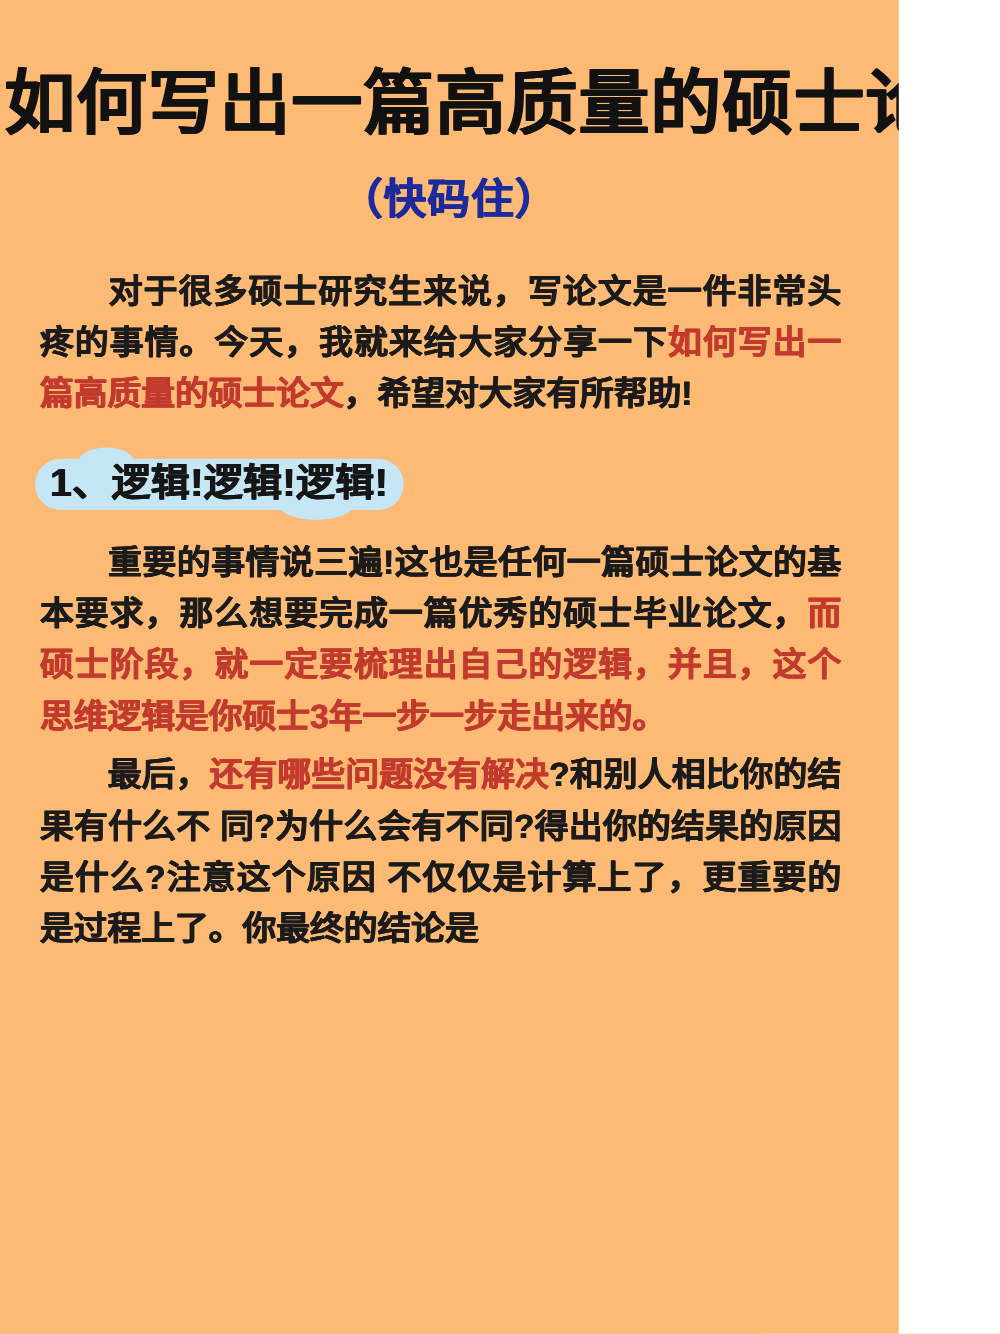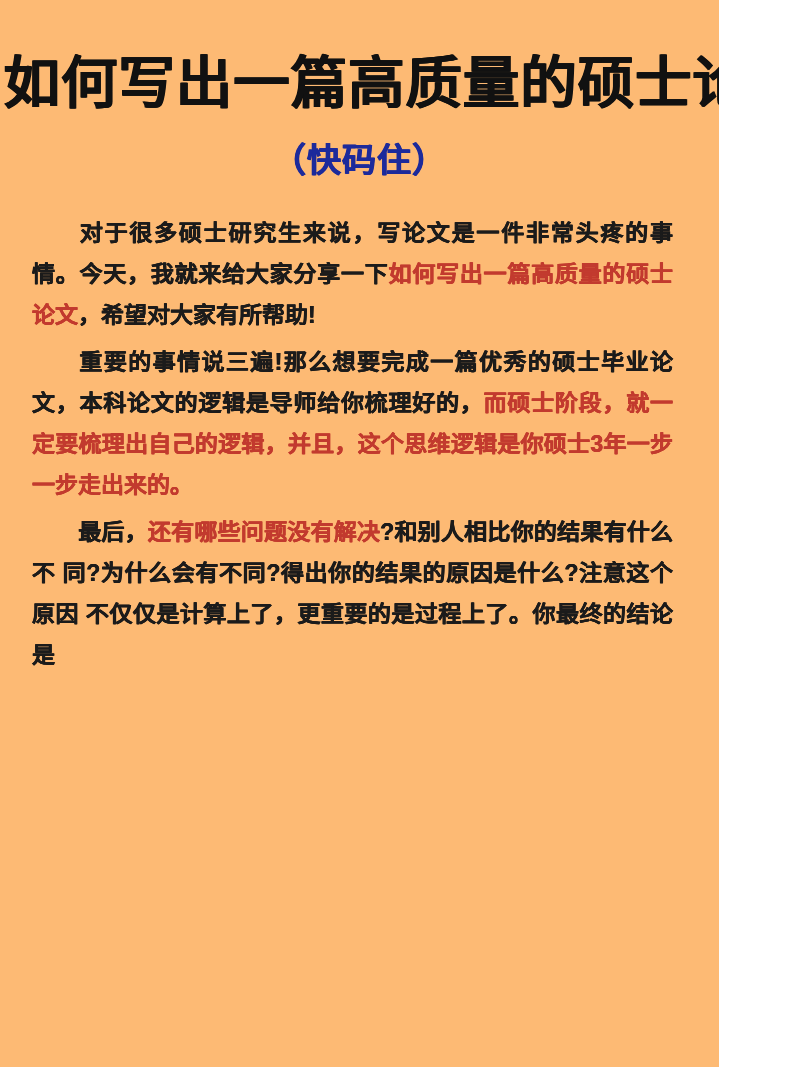--- a/index.html
+++ b/index.html
@@ -56,21 +56,21 @@
   }
 
   
   .body-wrap {
     margin-top: 34px;
     padding: 0 30px 0 32px;
   }
 
   p.para {
     margin: 0 16px 6px 0;
-    font-size: 23px;
+    font-size: 27px;
     line-height: 41px;
     font-weight: 700;
     color: #1b1b1b;
     text-align: justify;
     text-justify: inter-character;
     letter-spacing: 0px;
     text-shadow: 0.35px 0 0 #1b1b1b, -0.35px 0 0 #1b1b1b;
   }
 
   p.para .indent {
@@ -146,25 +146,31 @@
 
   <div class="body-wrap">
 
     <p class="para">
       <span class="indent"></span><span>对于很多硕士研究生来说，写论文是一件非常头疼的事情。今天，我就来给大家分享一下</span><span class="red">如何写出一篇高质量的硕士论文</span><span>，希望对大家有所帮助!</span>
     </p>
 
 
   </div>
 
+  <div class="heading-row">
+    <div class="section-heading">
+      <span class="hl-band"></span>
+      <span class="hl-text">1、逻辑!逻辑!逻辑!</span>
+    </div>
+  </div>
 
   <div class="body-wrap" style="margin-top:6px;">
 
     <p class="para">
-      <span class="indent"></span><span>重要的事情说三遍!那么想要完成一篇优秀的硕士毕业论文，本科论文的逻辑是导师给你梳理好的，</span><span class="red">而硕士阶段，就一定要梳理出自己的逻辑，并且，这个思维逻辑是你硕士3年一步一步走出来的。</span>
+      <span class="indent"></span><span>重要的事情说三遍!这也是任何一篇硕士论文的基本要求，那么想要完成一篇优秀的硕士毕业论文，</span><span class="red">而硕士阶段，就一定要梳理出自己的逻辑，并且，这个思维逻辑是你硕士3年一步一步走出来的。</span>
     </p>
 
 
 
     <p class="para">
       <span class="indent"></span><span>最后，</span><span class="red">还有哪些问题没有解决</span><span>?和别人相比你的结果有什么不  同?为什么会有不同?得出你的结果的原因是什么?注意这个原因  不仅仅是计算上了，更重要的是过程上了。你最终的结论是</span>
     </p>
 
   </div>
 

